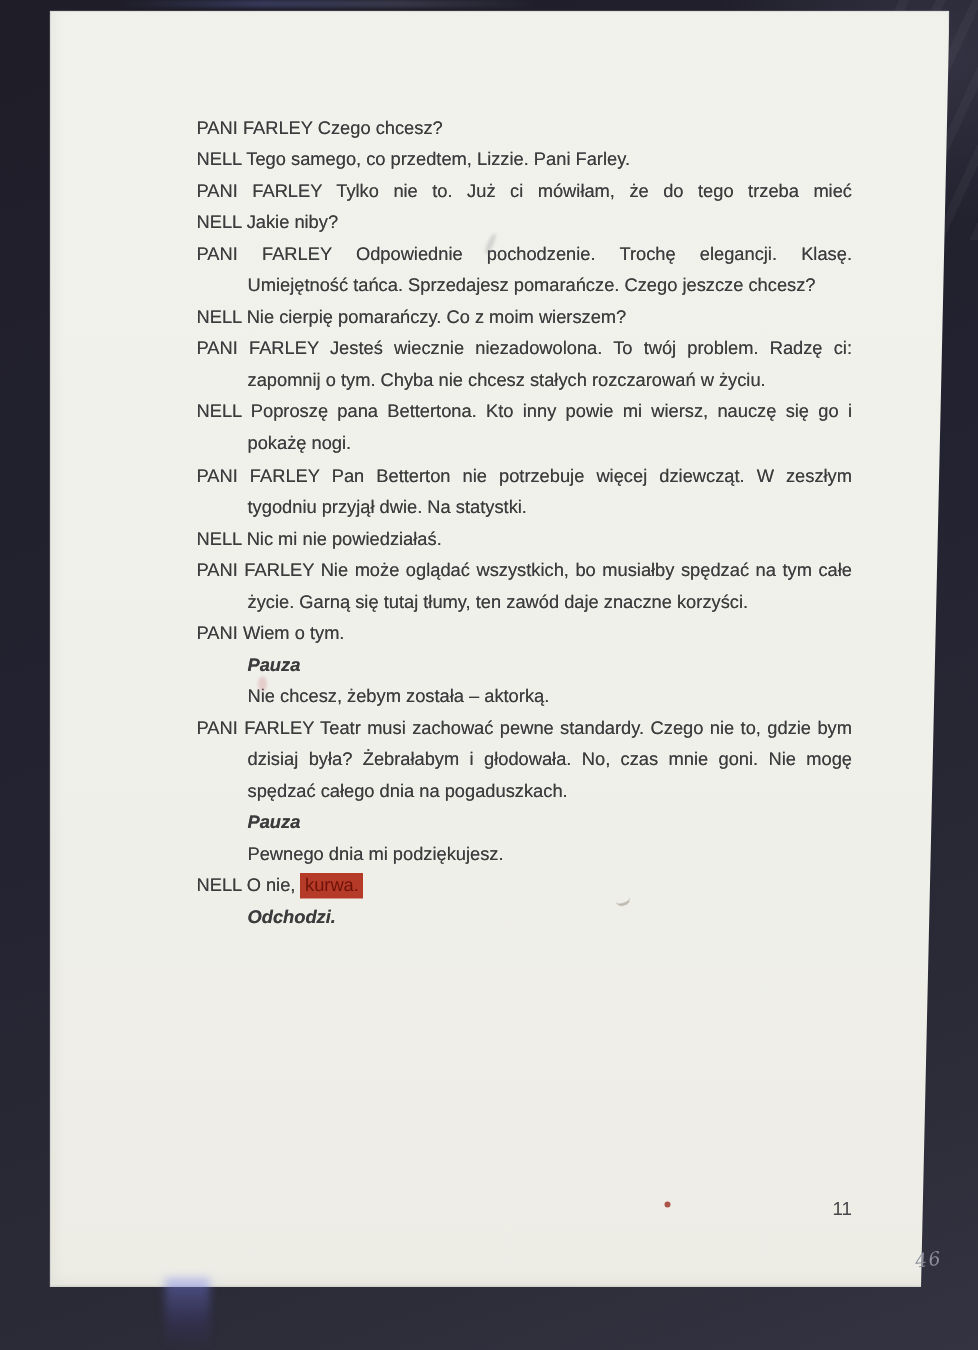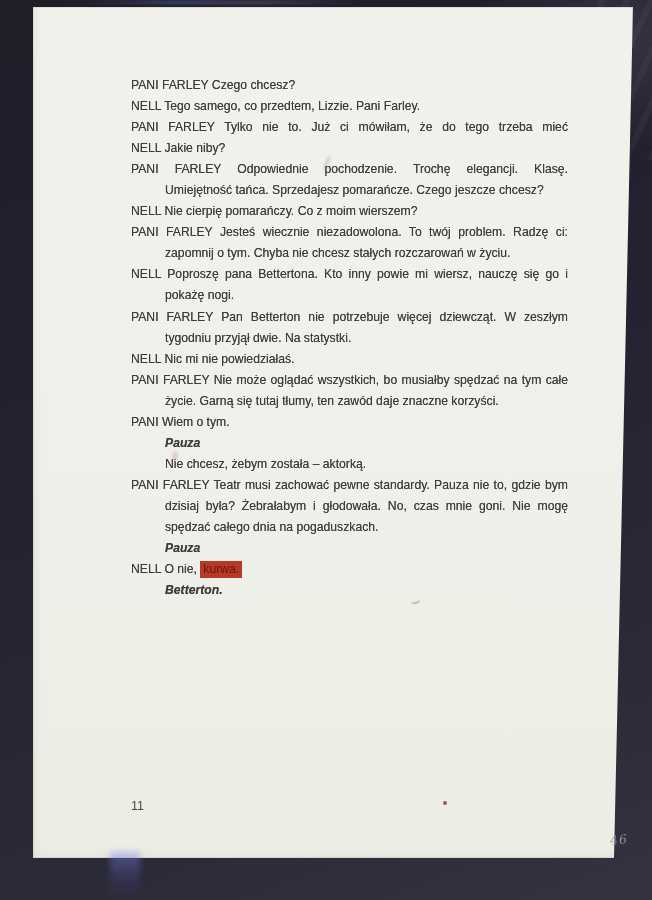--- a/index.html
+++ b/index.html
@@ -63,21 +63,21 @@
   .hl {
     background: var(--hl-bg, #b63a28);
     color: var(--hl-text, #6f1209);
     padding: 1px 3px 2px 3px;
     text-shadow: none;
   }
   .page-number {
     position: absolute;
     left: 98px; top: 792px;
     width: 437px;
-    text-align: left;
+    text-align: right;
     font-size: 12.5px;
     color: #47464a;
   }
   .red-dot {
     position: absolute;
     left: 410px; top: 794px;
     width: 4px; height: 4px;
     border-radius: 50%;
     background: #a2372a;
     opacity: 0.85;
@@ -147,26 +147,27 @@
         <div class="line justify"><span>NELL Poproszę pana Bettertona. Kto inny powie mi wiersz, nauczę się go i</span></div>
         <div class="line cont"><span>pokażę nogi.</span></div>
         <div class="line justify"><span>PANI FARLEY Pan Betterton nie potrzebuje więcej dziewcząt. W zeszłym</span></div>
         <div class="line cont"><span>tygodniu przyjął dwie. Na statystki.</span></div>
         <div class="line"><span>NELL Nic mi nie powiedziałaś.</span></div>
         <div class="line justify"><span>PANI FARLEY Nie może oglądać wszystkich, bo musiałby spędzać na tym całe</span></div>
         <div class="line cont"><span>życie. Garną się tutaj tłumy, ten zawód daje znaczne korzyści.</span></div>
         <div class="line"><span>PANI Wiem o tym.</span></div>
         <div class="line cont italic"><span>Pauza</span></div>
         <div class="line cont"><span>Nie chcesz, żebym została – aktorką.</span></div>
-        <div class="line justify"><span>PANI FARLEY Teatr musi zachować pewne standardy. Pauza nie to, gdzie bym</span></div>
+        <div class="line justify"><span>PANI FARLEY Teatr musi zachować pewne standardy. Czego nie to, gdzie bym</span></div>
         <div class="line cont justify"><span>dzisiaj była? Żebrałabym i głodowała. No, czas mnie goni. Nie mogę</span></div>
         <div class="line cont"><span>spędzać całego dnia na pogaduszkach.</span></div>
         <div class="line cont italic"><span>Pauza</span></div>
+        <div class="line cont"><span>Pewnego dnia mi podziękujesz.</span></div>
         <div class="line"><span>NELL O nie, </span><span class="hl">kurwa.</span></div>
-        <div class="line cont italic"><span>Betterton.</span></div>
+        <div class="line cont italic"><span>Odchodzi.</span></div>
       </div>
     <div class="page-number">11</div>
     <div class="red-dot"></div>
     <div class="smudge-a"></div>
     <div class="smudge-b"></div>
     <div class="smudge-c"></div>
   </div>
 
   <div class="corner-mark">46</div>
   <div class="light-leak"></div>

